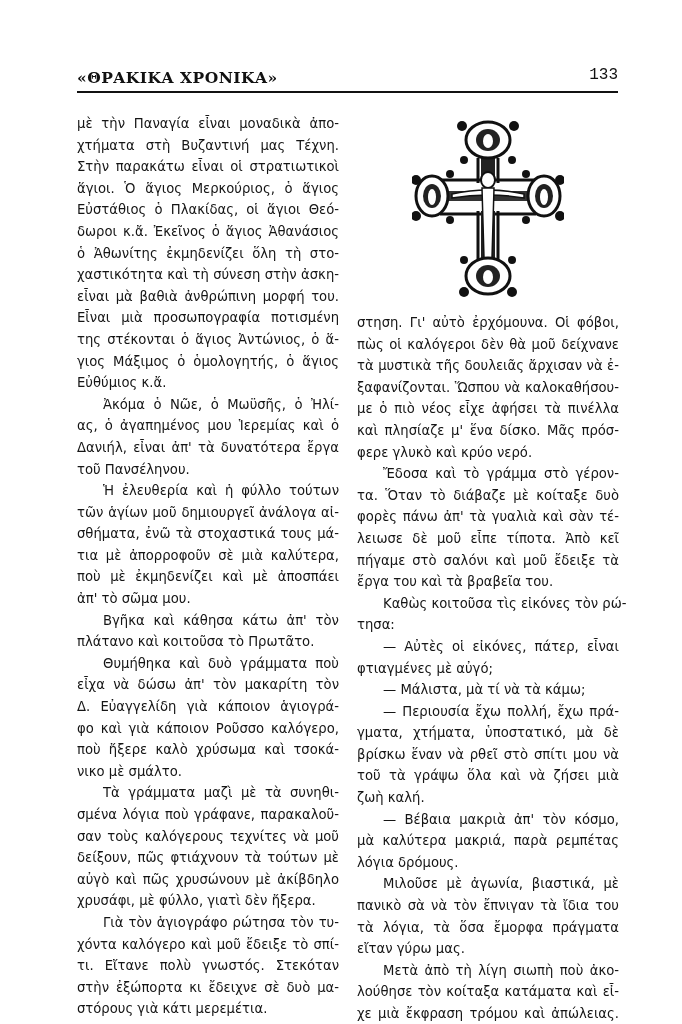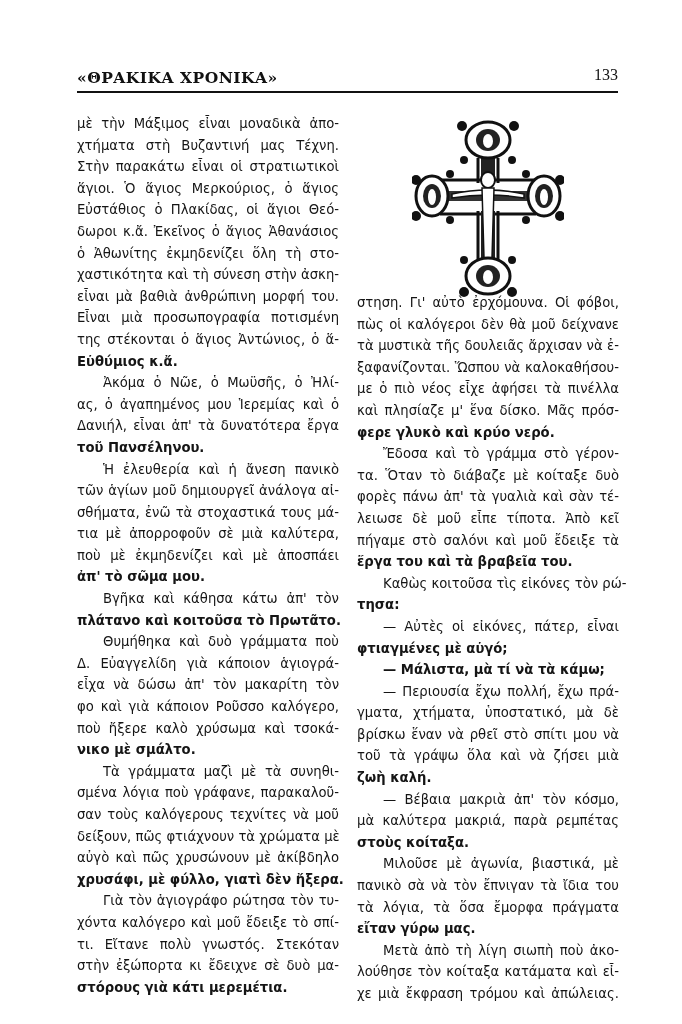--- a/index.html
+++ b/index.html
@@ -1,25 +1,25 @@
 <!DOCTYPE html>
 <html><head>
 <meta charset="utf-8">
 <style>
   html, body { margin:0; padding:0; }
   body { width:682px; height:1024px; background:#ffffff; position:relative; overflow:hidden; color:#111; }
   .header { position:absolute; left:77px; top:64px; width:541px; height:30px; }
   .journal-title { position:absolute; left:0; top:4px; font-family:"DejaVu Serif", serif; font-weight:bold; font-size:15.5px; letter-spacing:0.5px; color:#111;text-align:right; }
-  .page-number { position:absolute; right:0; top:2px; font-family:Liberation Serif, serif; font-size:16px; color:#111; }
+  .page-number { position:absolute; right:0; top:2px; font-family:Liberation Mono, monospace; font-size:16px; color:#111; }
   .rule { position:absolute; left:0; top:27px; width:541px; height:2px; background:#111; }
   .col { position:absolute; font-family:"DejaVu Sans", sans-serif; font-size:13.2px; line-height:21.6px; color:#151515; }
   .col-left { left:77px; top:113px; width:262px; }
-  .col-right { left:357px; top:292px; width:262px; }
+  .col-right { left:357px; top:312px; width:262px; }
   .line { display:block; white-space:nowrap; text-align:justify; text-align-last:justify; height:21.6px; }
-  .line.last { text-align-last:left;font-weight:bold; }
+  .line.last { text-align-last:left; }
   .line.indent { padding-left:26px; }
   .figure { position:absolute; left:412px; top:118px; width:152px; height:180px; }
 </style>
 </head>
 <body>
 
 <div class="header">
   <span class="journal-title">«ΘΡΑΚΙΚΑ ΧΡΟΝΙΚΑ»</span>
   <span class="page-number">133</span>
   <div class="rule"></div>
@@ -76,64 +76,65 @@
       <circle cx="52" cy="142" r="4"></circle>
         <circle cx="100" cy="142" r="4"></circle>
       <circle cx="52" cy="174" r="5"></circle>
         <circle cx="100" cy="174" r="5"></circle>
     </g>
   </svg>
 </div>
 
 <div class="col col-left" id="col-left">
     <div>
-      <span class="line">μὲ τὴν Μάξιμος εἶναι μοναδικὰ ἀπο-</span>
+      <span class="line">μὲ τὴν Παναγία εἶναι μοναδικὰ ἀπο-</span>
       <span class="line">χτήματα στὴ Βυζαντινή μας Τέχνη.</span>
       <span class="line">Στὴν παρακάτω εἶναι οἱ στρατιωτικοὶ</span>
       <span class="line">ἅγιοι. Ὁ ἅγιος Μερκούριος, ὁ ἅγιος</span>
       <span class="line">Εὐστάθιος ὁ Πλακίδας, οἱ ἅγιοι Θεό-</span>
       <span class="line">δωροι κ.ἄ. Ἐκεῖνος ὁ ἅγιος Ἀθανάσιος</span>
       <span class="line">ὁ Ἀθωνίτης ἐκμηδενίζει ὅλη τὴ στο-</span>
       <span class="line">χαστικότητα καὶ τὴ σύνεση στὴν ἀσκη-</span>
       <span class="line">εἶναι μὰ βαθιὰ ἀνθρώπινη μορφή του.</span>
       <span class="line">Εἶναι μιὰ προσωπογραφία ποτισμένη</span>
       <span class="line">της στέκονται ὁ ἅγιος Ἀντώνιος, ὁ ἅ-</span>
+      <span class="line">γιος Μάξιμος ὁ ὁμολογητής, ὁ ἅγιος</span>
       <span class="line last">Εὐθύμιος κ.ἄ.</span>
     </div>
     <div>
       <span class="line indent">Ἀκόμα ὁ Νῶε, ὁ Μωϋσῆς, ὁ Ἠλί-</span>
       <span class="line">ας, ὁ ἀγαπημένος μου Ἱερεμίας καὶ ὁ</span>
       <span class="line">Δανιήλ, εἶναι ἀπ' τὰ δυνατότερα ἔργα</span>
       <span class="line last">τοῦ Πανσέληνου.</span>
     </div>
     <div>
-      <span class="line indent">Ἡ ἐλευθερία καὶ ἡ ἄνεση πανικὸ</span>
+      <span class="line indent">Ἡ ἐλευθερία καὶ ἡ φύλλο τούτων</span>
       <span class="line">τῶν ἁγίων μοῦ δημιουργεῖ ἀνάλογα αἰ-</span>
       <span class="line">σθήματα, ἐνῶ τὰ στοχαστικά τους μά-</span>
       <span class="line">τια μὲ ἀπορροφοῦν σὲ μιὰ καλύτερα,</span>
       <span class="line">ποὺ μὲ ἐκμηδενίζει καὶ μὲ ἀποσπάει</span>
       <span class="line last">ἀπ' τὸ σῶμα μου.</span>
     </div>
     <div>
       <span class="line indent">Βγῆκα καὶ κάθησα κάτω ἀπ' τὸν</span>
       <span class="line last">πλάτανο καὶ κοιτοῦσα τὸ Πρωτᾶτο.</span>
     </div>
     <div>
       <span class="line indent">Θυμήθηκα καὶ δυὸ γράμματα ποὺ</span>
+      <span class="line">εἶχα νὰ δώσω ἀπ' τὸν μακαρίτη τὸν</span>
       <span class="line">Δ. Εὐαγγελίδη γιὰ κάποιον ἁγιογρά-</span>
-      <span class="line">εἶχα νὰ δώσω ἀπ' τὸν μακαρίτη τὸν</span>
       <span class="line">φο καὶ γιὰ κάποιον Ροῦσσο καλόγερο,</span>
       <span class="line">ποὺ ἤξερε καλὸ χρύσωμα καὶ τσοκά-</span>
       <span class="line last">νικο μὲ σμάλτο.</span>
     </div>
     <div>
       <span class="line indent">Τὰ γράμματα μαζὶ μὲ τὰ συνηθι-</span>
       <span class="line">σμένα λόγια ποὺ γράφανε, παρακαλοῦ-</span>
       <span class="line">σαν τοὺς καλόγερους τεχνίτες νὰ μοῦ</span>
-      <span class="line">δείξουν, πῶς φτιάχνουν τὰ χρώματα μὲ</span>
+      <span class="line">δείξουν, πῶς φτιάχνουν τὰ τούτων μὲ</span>
       <span class="line">αὐγὸ καὶ πῶς χρυσώνουν μὲ ἀκίβδηλο</span>
       <span class="line last">χρυσάφι, μὲ φύλλο, γιατὶ δὲν ἤξερα.</span>
     </div>
     <div>
       <span class="line indent">Γιὰ τὸν ἁγιογράφο ρώτησα τὸν τυ-</span>
       <span class="line">χόντα καλόγερο καὶ μοῦ ἔδειξε τὸ σπί-</span>
       <span class="line">τι. Εἴτανε πολὺ γνωστός. Στεκόταν</span>
       <span class="line">στὴν ἐξώπορτα κι ἔδειχνε σὲ δυὸ μα-</span>
       <span class="line last">στόρους γιὰ κάτι μερεμέτια.</span>
     </div>
@@ -170,21 +171,21 @@
     <div>
       <span class="line indent">— Περιουσία ἔχω πολλή, ἔχω πρά-</span>
       <span class="line">γματα, χτήματα, ὑποστατικό, μὰ δὲ</span>
       <span class="line">βρίσκω ἕναν νὰ ρθεῖ στὸ σπίτι μου νὰ</span>
       <span class="line">τοῦ τὰ γράψω ὅλα καὶ νὰ ζήσει μιὰ</span>
       <span class="line last">ζωὴ καλή.</span>
     </div>
     <div>
       <span class="line indent">— Βέβαια μακριὰ ἀπ' τὸν κόσμο,</span>
       <span class="line">μὰ καλύτερα μακριά, παρὰ ρεμπέτας</span>
-      <span class="line last">στοὺς κοίταξα.</span>
+      <span class="line last">λόγια δρόμους.</span>
     </div>
     <div>
       <span class="line indent">Μιλοῦσε μὲ ἀγωνία, βιαστικά, μὲ</span>
       <span class="line">πανικὸ σὰ νὰ τὸν ἔπνιγαν τὰ ἴδια του</span>
       <span class="line">τὰ λόγια, τὰ ὅσα ἔμορφα πράγματα</span>
       <span class="line last">εἴταν γύρω μας.</span>
     </div>
     <div>
       <span class="line indent">Μετὰ ἀπὸ τὴ λίγη σιωπὴ ποὺ ἀκο-</span>
       <span class="line">λούθησε τὸν κοίταξα κατάματα καὶ εἶ-</span>

